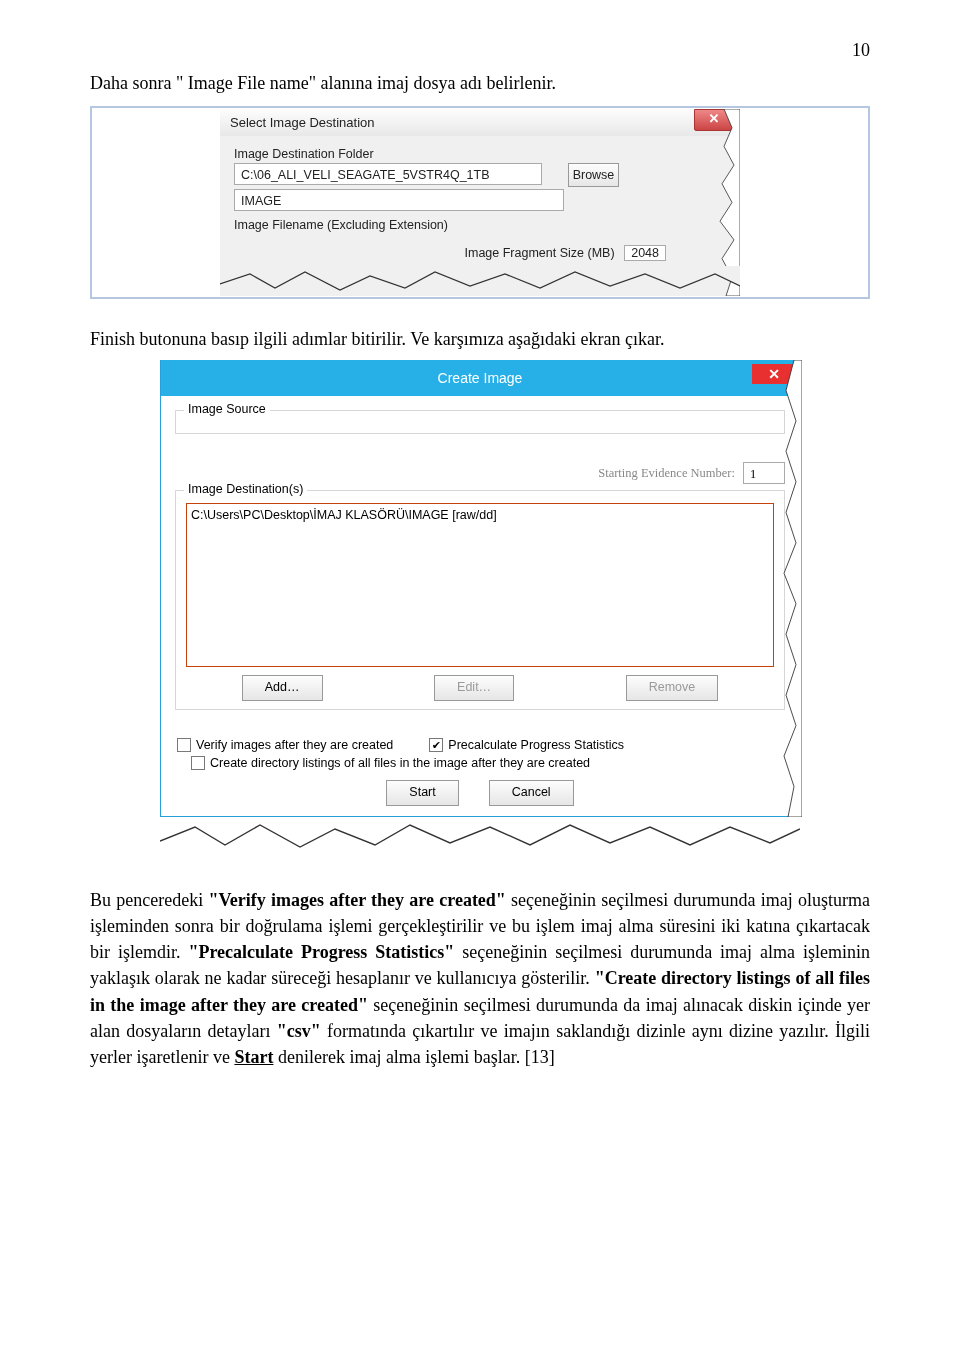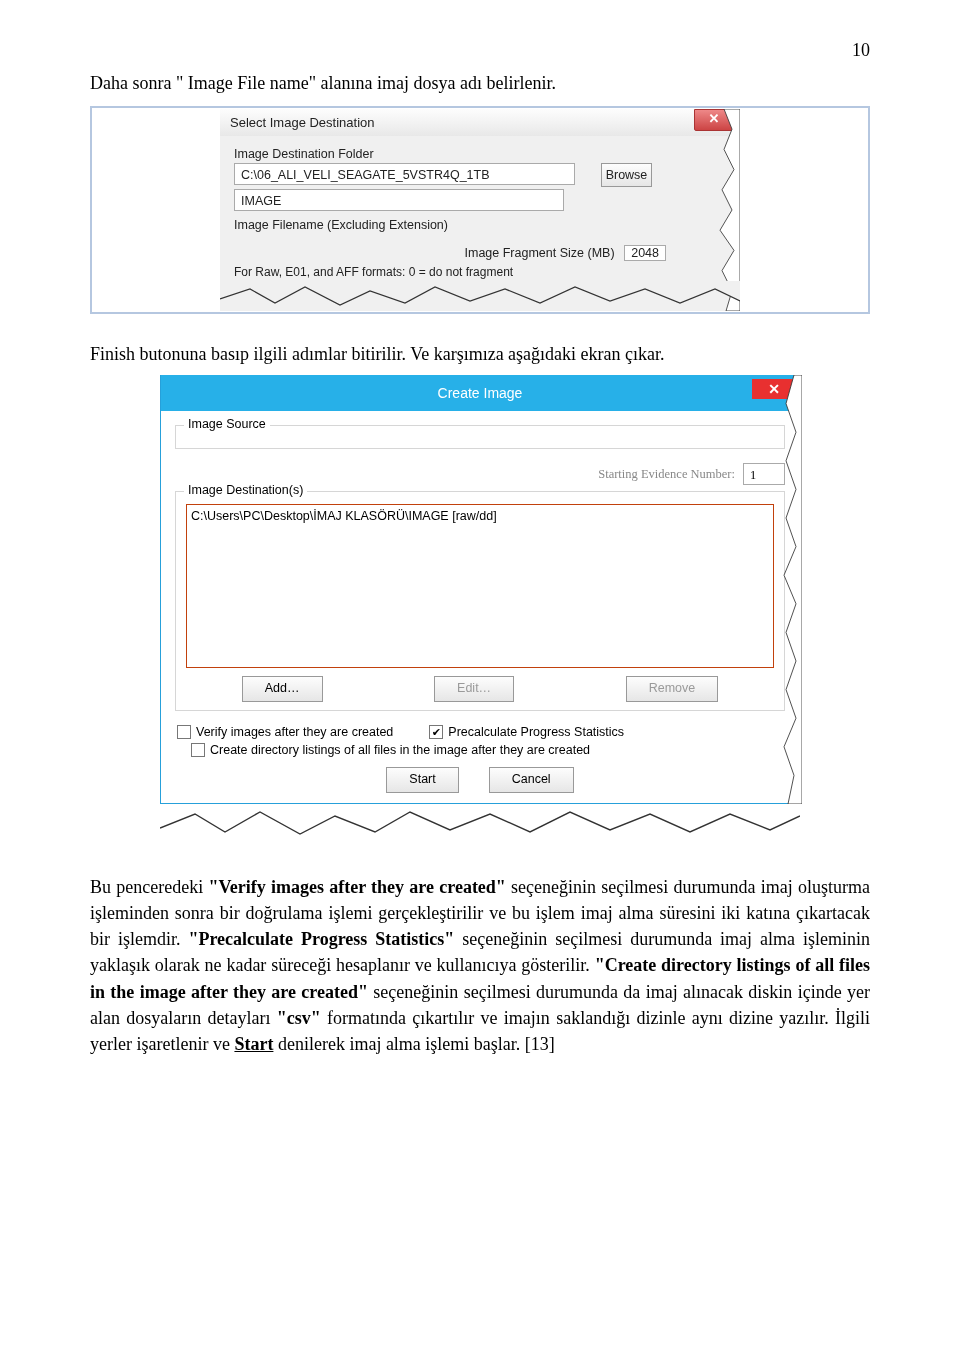--- a/index.html
+++ b/index.html
@@ -53,21 +53,21 @@
   .d1-input {
     background: #fff;
     border: 1px solid #aaa;
     height: 22px;
     line-height: 22px;
     padding: 0 6px;
     font-family: inherit;
     font-size: 12.5px;
     box-sizing: border-box;
   }
-  .d1-input.folder { width: 341px; display:inline-block; }
+  .d1-input.folder { width: 308px; display:inline-block; }
   .d1-input.filename { width: 330px; display:block; }
   .d1-input.frag { width: 44px; text-align:left; }
   .d1-browse {
     display:inline-block;
     border:1px solid #999;
     background:linear-gradient(#fdfdfd,#e6e6e6);
     height:22px; line-height:22px;
     padding:0 4px; font-size:12.5px;
     margin-left: 22px;
     vertical-align: top;
@@ -139,21 +139,21 @@
     font-weight:bold;
   }
   .d2-body {
     background: #fff;
     padding: 14px 14px 6px 14px;
   }
   .fieldset {
     border: 1px solid #d6d6d6;
     position: relative;
     padding: 12px 10px 10px 10px;
-    margin-bottom: 14px;
+    margin-bottom: 28px;
   }
   .fieldset .legend {
     position: absolute;
     top: -9px; left: 8px;
     background: #fff;
     padding: 0 4px;
     font-size: 12.5px;
   }
   .d2-input {
     background: #fff;
@@ -250,23 +250,20 @@
           <span class="d1-input folder">C:\06_ALI_VELI_SEAGATE_5VSTR4Q_1TB</span>
           <span class="d1-browse">Browse</span>
         </div>
         <div class="d1-row">
           <span class="d1-input filename">IMAGE</span>
         </div>
         <div class="d1-row" style="margin-top:6px;"><span class="d1-label">Image Filename (Excluding Extension)</span></div>
         <div class="d1-row" style="margin-top:10px; text-align:right; padding-right:60px;">
           <span class="d1-label">Image Fragment Size (MB)</span>
           <span class="d1-input frag" style="margin-left:6px;">2048</span>
-        </div>
-        <div class="d1-row" style="margin-top:-2px;">
-          <span class="d1-label" style="font-size:12px;">For Raw, E01, and AFF formats: 0 = do not fragment</span>
         </div>
       </div>
       <div class="d1-jagged-right">
         <svg viewBox="0 0 22 300" preserveAspectRatio="none">
           <path d="M22 0 L22 300 L8 300 L14 270 L4 240 L16 210 L2 180 L14 150 L4 120 L16 90 L6 60 L14 30 L6 0 Z" fill="#fff" stroke="#333" stroke-width="1"></path>
         </svg>
       </div>
       <div class="d1-jagged">
         <svg viewBox="0 0 520 30" preserveAspectRatio="none">
           <path d="M0 0 L0 18 L30 8 L55 22 L85 6 L120 24 L150 10 L185 22 L215 6 L250 20 L285 8 L320 22 L355 6 L390 20 L425 8 L460 22 L495 8 L520 20 L520 0 Z" fill="#f0f0f0"></path>

